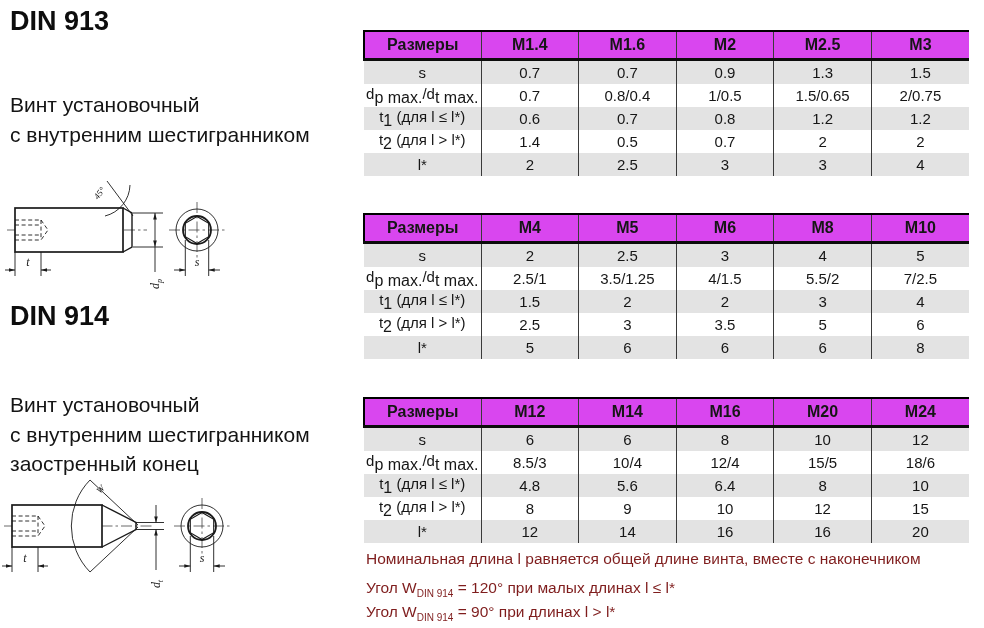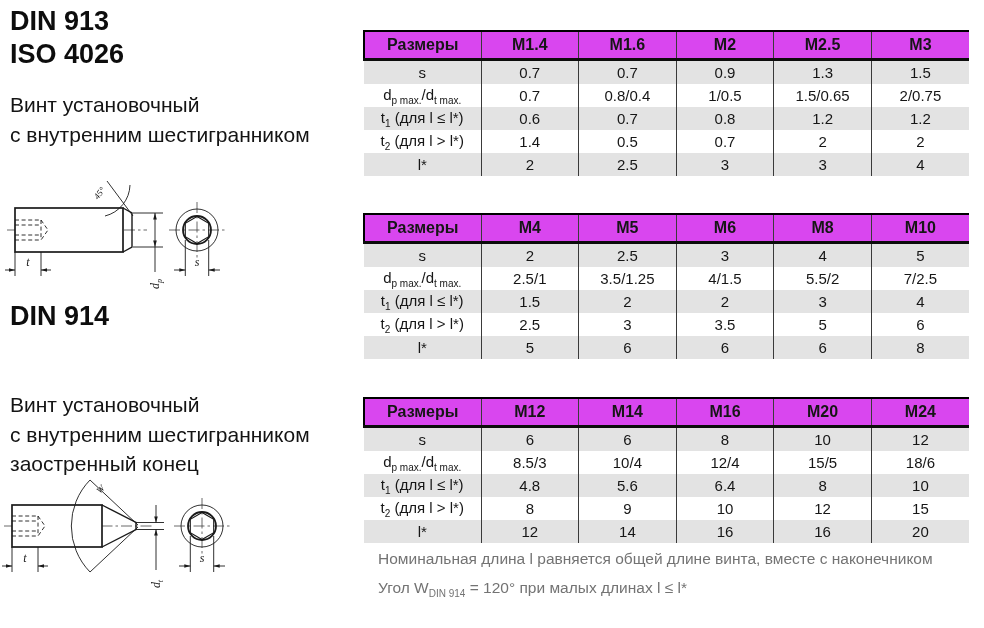--- a/index.html
+++ b/index.html
@@ -12,33 +12,32 @@
   .drawing text{font-family:"Liberation Serif",serif;font-style:italic;fill:#1a1a1a;}
   
   .tbl{position:absolute;left:363px;width:605px;}
   .tbl table{border-collapse:collapse;table-layout:fixed;width:605px;font-size:15px;color:#161616;}
   .tbl th,.tbl td{text-align:center;vertical-align:middle;padding:0;height:23px;overflow:hidden;}
   .tbl thead th{height:26px;font-weight:bold;font-size:16px;background:#d946ef;
                 border-top:2px solid #000;border-bottom:3px solid #0c0c0c;}
   .tbl thead th:first-child{border-left:2px solid #000;}
   .tbl th:not(:last-child),.tbl td:not(:last-child){border-right:1px solid #3a3a3a;}
   .tbl tbody tr.alt{background:#e3e3e3;}
-  .tbl sub{font-size:10px;}
+  .tbl sub{font-size:16px;}
   
-  .note{position:absolute;left:378px;font-size:15.5px;color:#737373;}
+  .note{position:absolute;left:366px;font-size:15.5px;color:#7f1d1d;}
   .note sub{font-size:10px;}
 </style>
 </head>
 <body>
 
 <div id="page">
 
   <div class="std-heading" style="top:5px;">
     <div>DIN 913</div>
-    <div>ISO 4026</div>
   </div>
   <div class="descr" style="top:90px;">
     <div>Винт установочный</div>
     <div>с внутренним шестигранником</div>
   </div>
 
   <svg class="drawing" style="left:5px;top:180px;" width="230" height="114" viewBox="0 0 230 114">
     <g stroke="#1a1a1a" fill="none">
 
       <path d="M2,50 H142" stroke-width="0.8" stroke="#444" stroke-dasharray="11 3 2.5 3"></path>
@@ -357,14 +356,15 @@
             <td>16</td>
             <td>16</td>
             <td>20</td>
           </tr>
         </tbody>
       </table>
     </div>
 
   <div class="note" style="top:550px;">Номинальная длина l равняется общей длине винта, вместе с наконечником</div>
   <div class="note" style="top:579px;">Угол W<sub>DIN 914</sub> = 120° при малых длинах l ≤ l*</div>
+  <div class="note" style="top:603px;">Угол W<sub>DIN 914</sub> = 90° при длинах l &gt; l*</div>
 
 </div>
 
 </body></html>

